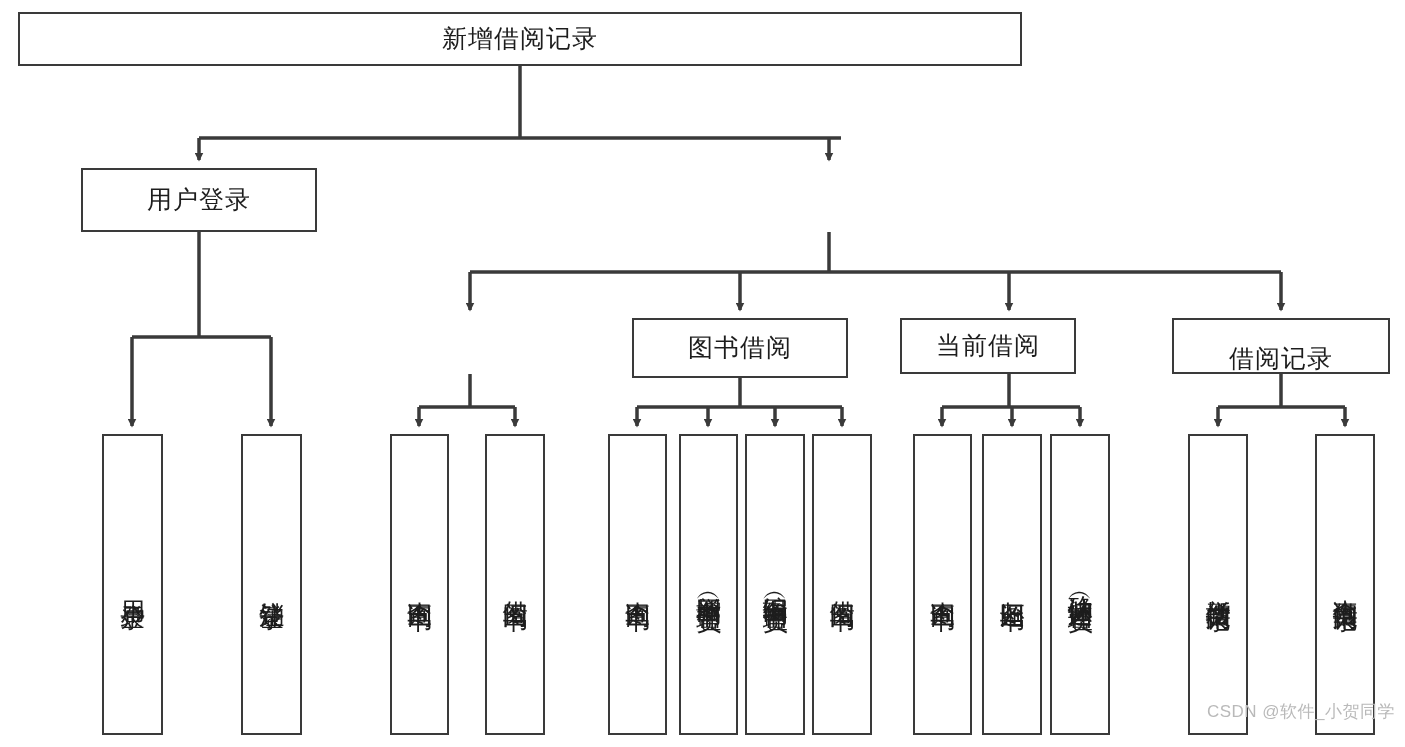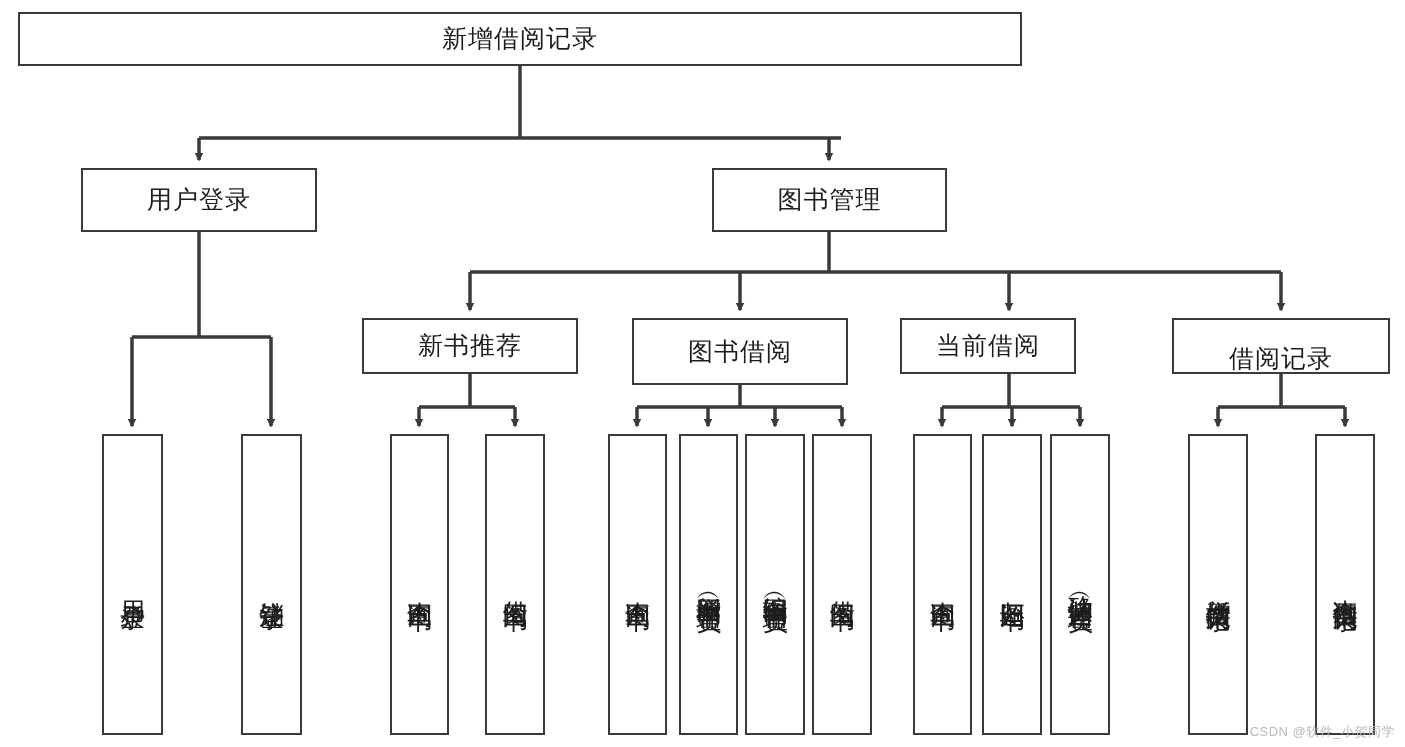--- a/index.html
+++ b/index.html
@@ -51,22 +51,22 @@
     text-align: center;
   }
   .node.vert .node-label {
     writing-mode: vertical-rl;
     text-orientation: upright;
     display: block;
   }
   #watermark {
     position: absolute;
     right: 10px;
-    bottom: 6px;
-    font-size: 13px;
+    bottom: 24px;
+    font-size: 17px;
     color: #b9b9b9;
     letter-spacing: 0.5px;
     white-space: nowrap;
     font-family: "Liberation Sans", "DejaVu Sans", sans-serif;
   }
 </style>
 </head>
 <body>
 
 <div id="diagram-root">
@@ -133,28 +133,22 @@
     </g>
   </svg>
 
   <div class="node horiz" style="left:18px; top:12px; width:1004px; height:54px;">
     <span class="node-label">新增借阅记录</span>
   </div>
 
   <div class="node horiz" style="left:81px; top:168px; width:236px; height:64px;">
     <span class="node-label">用户登录</span>
   </div>
-  <div class="node horiz" style="left:712px; top:168px; width:235px; height:64px;">
-    <span class="node-label">图书管理</span>
-  </div>
 
-  <div class="node horiz" style="left:362px; top:318px; width:216px; height:56px;">
-    <span class="node-label">新书推荐</span>
-  </div>
-  <div class="node horiz" style="left:632px; top:318px; width:216px; height:67px;justify-content:center;">
+  <div class="node horiz" style="left:632px; top:318px; width:216px; height:60px;justify-content:center;">
     <span class="node-label">图书借阅</span>
   </div>
   <div class="node horiz" style="left:900px; top:318px; width:176px; height:56px;">
     <span class="node-label">当前借阅</span>
   </div>
   <div class="node horiz" style="left:1172px; top:318px; width:218px; height:56px;align-items:flex-end;">
     <span class="node-label">借阅记录</span>
   </div>
 
   <div class="node vert" style="left:102px; top:434px; width:61px; height:301px;">

